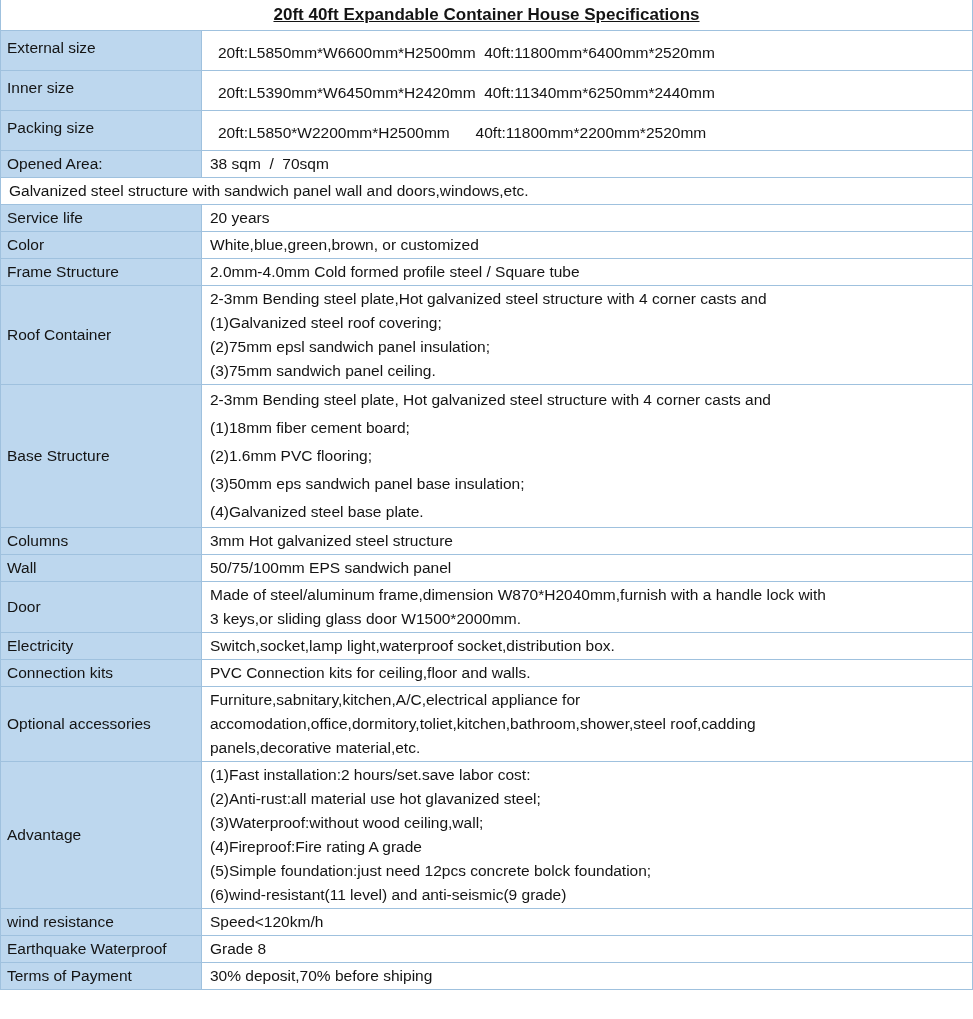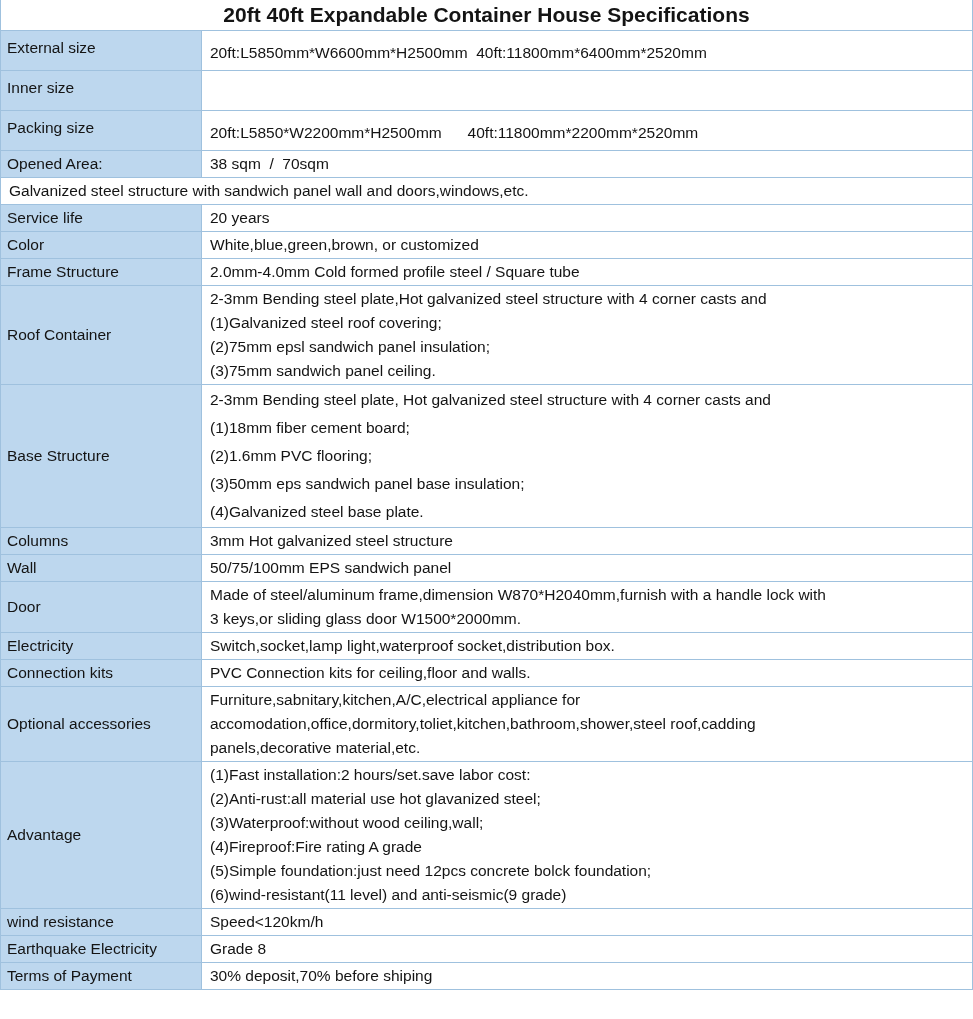--- a/index.html
+++ b/index.html
@@ -16,23 +16,24 @@
     box-sizing:content-box;
   }
   .title-row{
     border-bottom:1px solid var(--line);
     background:#fff;
     min-height:30px;
     display:flex;align-items:center;justify-content:center;
   }
   .title-row .title{
     font-weight:bold;
-    font-size:21px;
+    font-size:17px;
     text-align:center;
     padding:3px 4px;
+    text-decoration:underline;
   }
   .row{
     display:flex;
     border-bottom:1px solid var(--line);
     min-height:25px;
   }
   .row:last-child{border-bottom:none;}
   .cell-label{
     width:188px;
     flex:0 0 188px;
@@ -50,40 +51,41 @@
     display:flex;
     align-items:center;
     font-size:15.5px;
     line-height:24px;
     white-space:pre-wrap;
     word-break:break-word;
   }
   
   .r-size{min-height:39px;}
   .r-size .cell-label{align-items:flex-start;padding-top:5px;}
-  .r-size .cell-value{align-items:flex-end;padding-bottom:5px;}
+  .r-size .cell-value{align-items:flex-end;padding-bottom:5px;margin-left:8px;}
   
   .r-loose .cell-value{line-height:28px;}
 </style>
 </head>
 <body>
 
 <div class="sheet">
 
   <div class="title-row">
     <div class="title">20ft 40ft Expandable Container House Specifications</div>
   </div>
 
   <div class="row r-size">
     <div class="cell-label">External size</div>
     <div class="cell-value">20ft:L5850mm*W6600mm*H2500mm  40ft:11800mm*6400mm*2520mm</div>
   </div>
 
   <div class="row r-size">
     <div class="cell-label">Inner size</div>
+    <div class="cell-value">20ft:L5390mm*W6450mm*H2420mm  40ft:11340mm*6250mm*2440mm</div>
   </div>
 
   <div class="row r-size">
     <div class="cell-label">Packing size</div>
     <div class="cell-value">20ft:L5850*W2200mm*H2500mm      40ft:11800mm*2200mm*2520mm</div>
   </div>
 
   <div class="row">
     <div class="cell-label">Opened Area:</div>
     <div class="cell-value">38 sqm  /  70sqm</div>
@@ -168,21 +170,21 @@
 (5)Simple foundation:just need 12pcs concrete bolck foundation;
 (6)wind-resistant(11 level) and anti-seismic(9 grade)</div>
   </div>
 
   <div class="row">
     <div class="cell-label">wind resistance</div>
     <div class="cell-value">Speed&lt;120km/h</div>
   </div>
 
   <div class="row">
-    <div class="cell-label">Earthquake Electricity</div>
+    <div class="cell-label">Earthquake Waterproof</div>
     <div class="cell-value">Grade 8</div>
   </div>
 
   <div class="row">
     <div class="cell-label">Terms of Payment</div>
     <div class="cell-value">30% deposit,70% before shiping</div>
   </div>
 
 </div>
 

